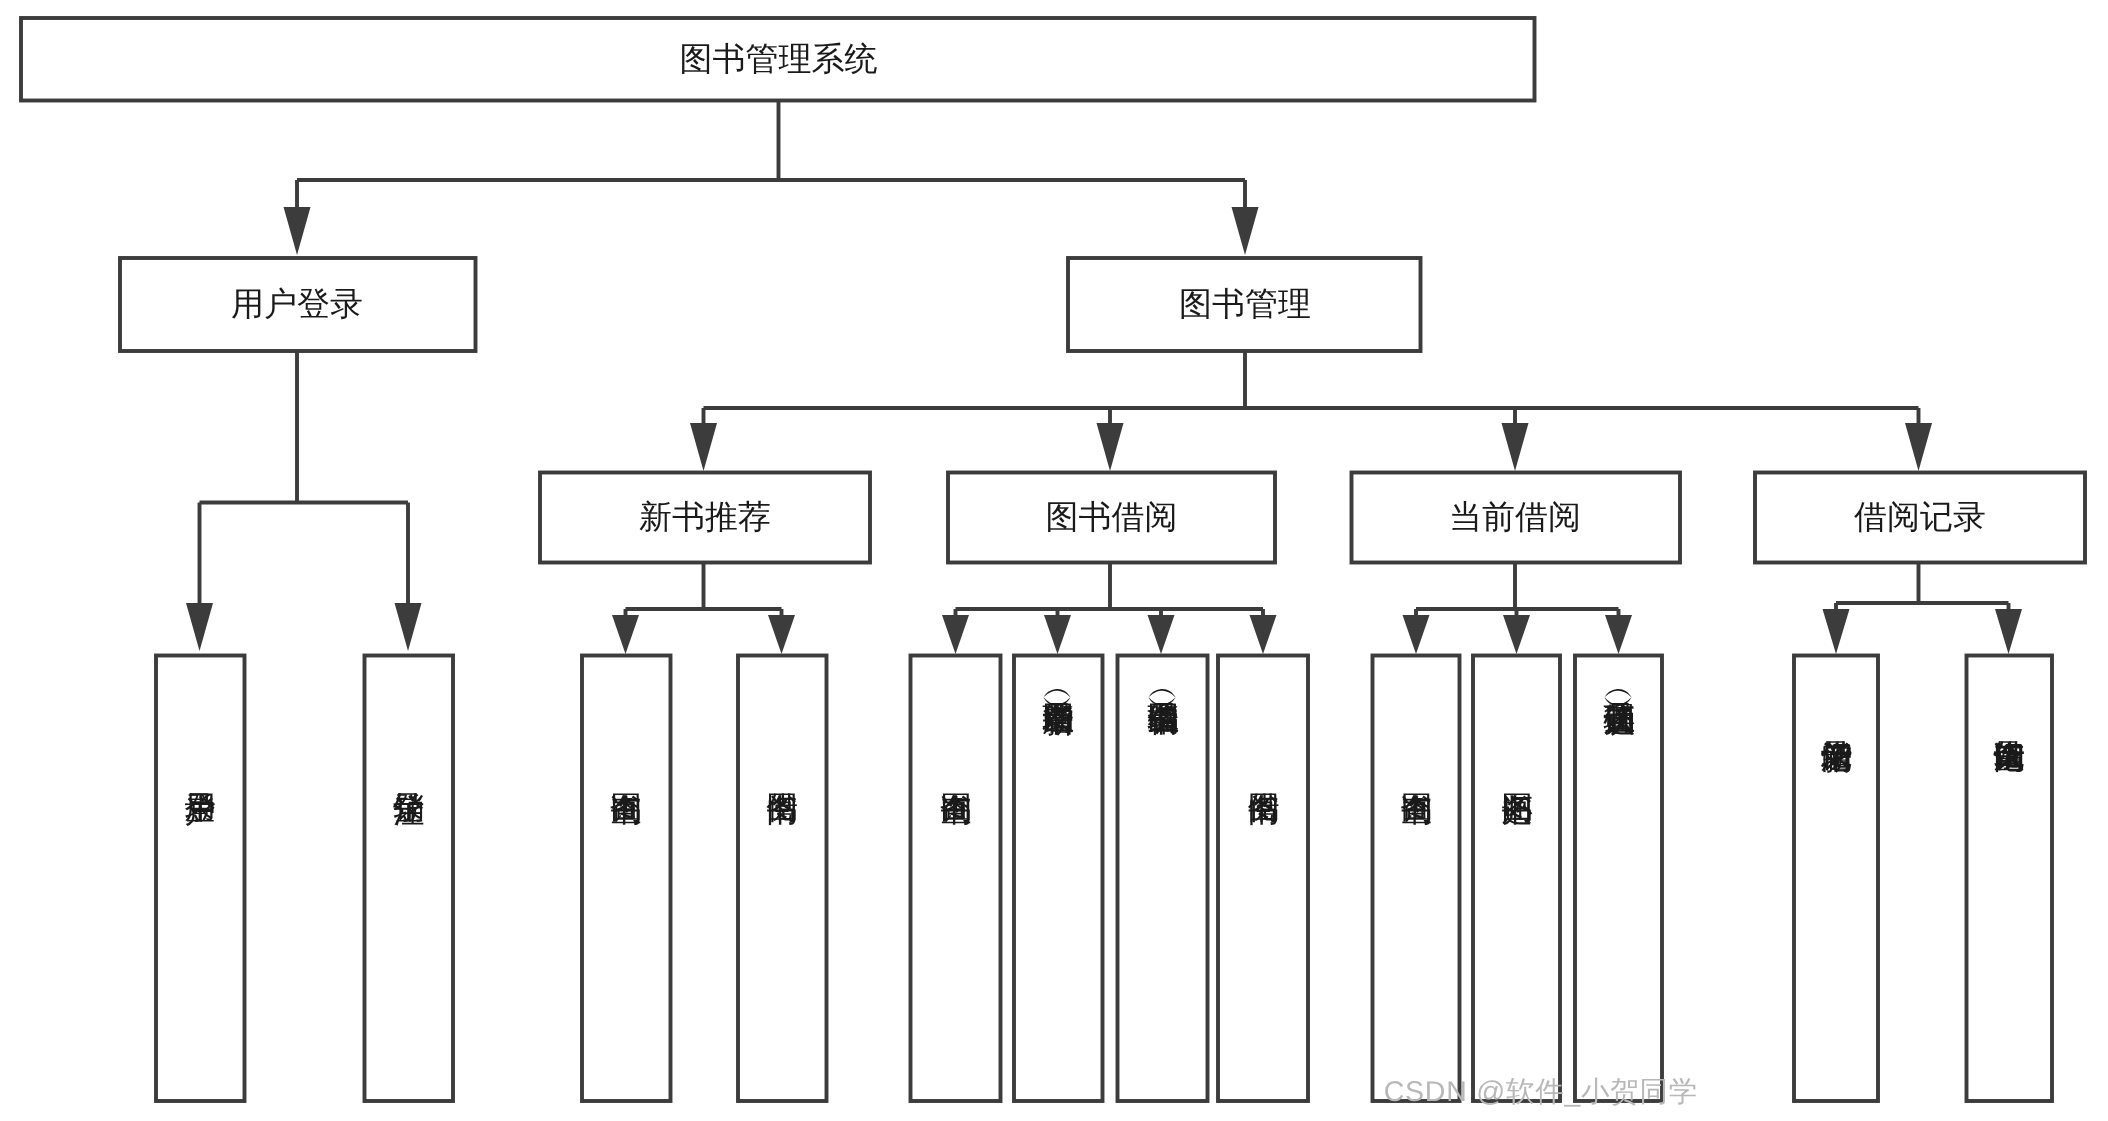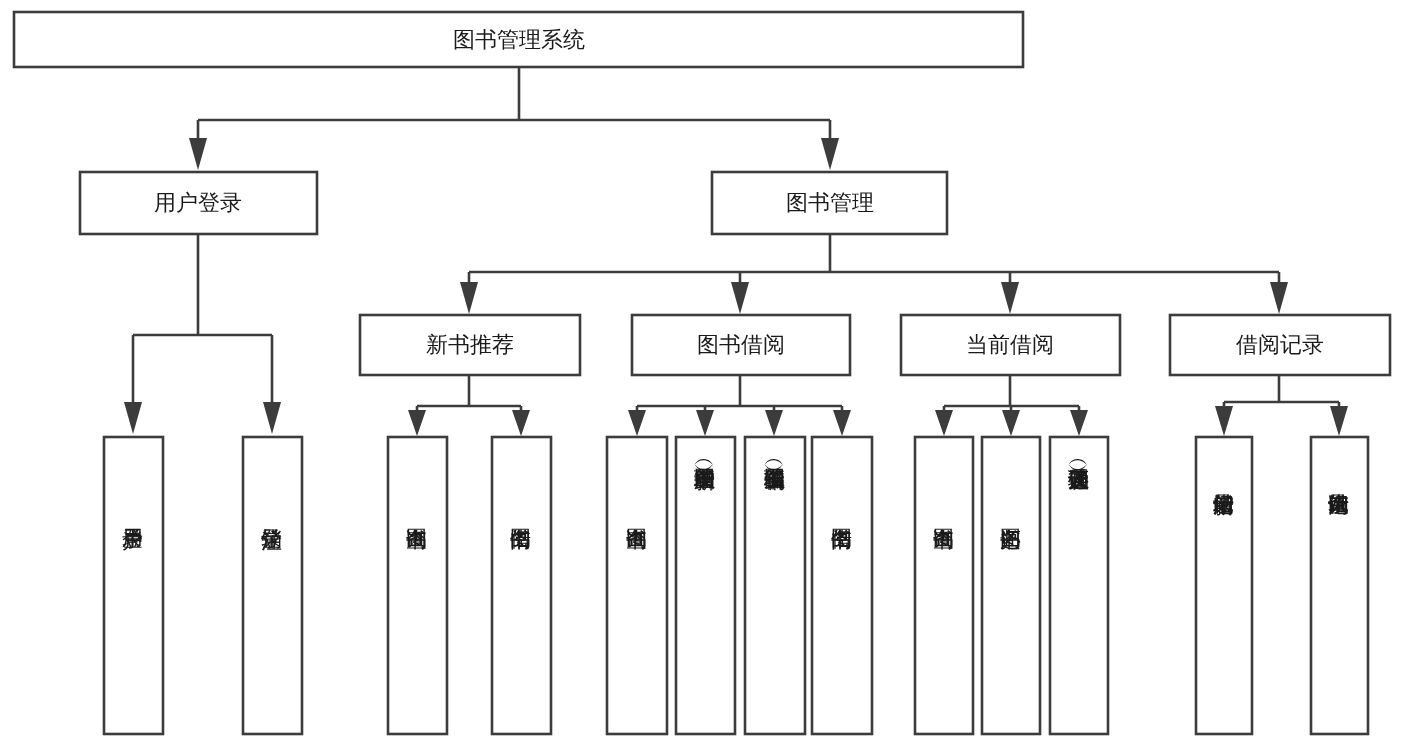--- a/index.html
+++ b/index.html
@@ -233,14 +233,15 @@
       <text class="node-label-v" x="1224" y="477" writing-mode="tb">新增借阅记录</text>
     </g>
 
     <g>
       <rect class="node-box" x="1311" y="437" width="57" height="297"></rect>
       <text class="node-label-v" x="1339" y="477" writing-mode="tb">查询借阅记录</text>
     </g>
 
   </svg>
 
+  <div class="watermark">CSDN @软件_小贺同学</div>
 
 </div>
 
 </body></html>

